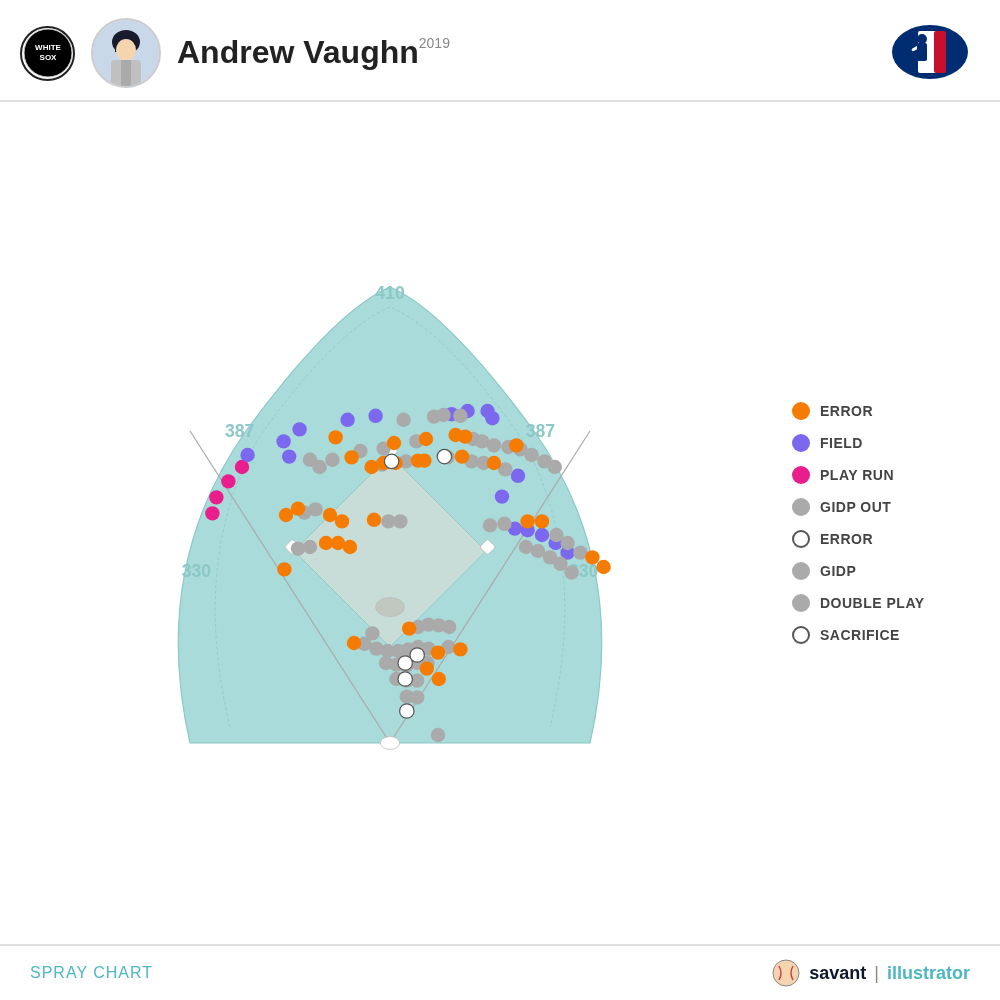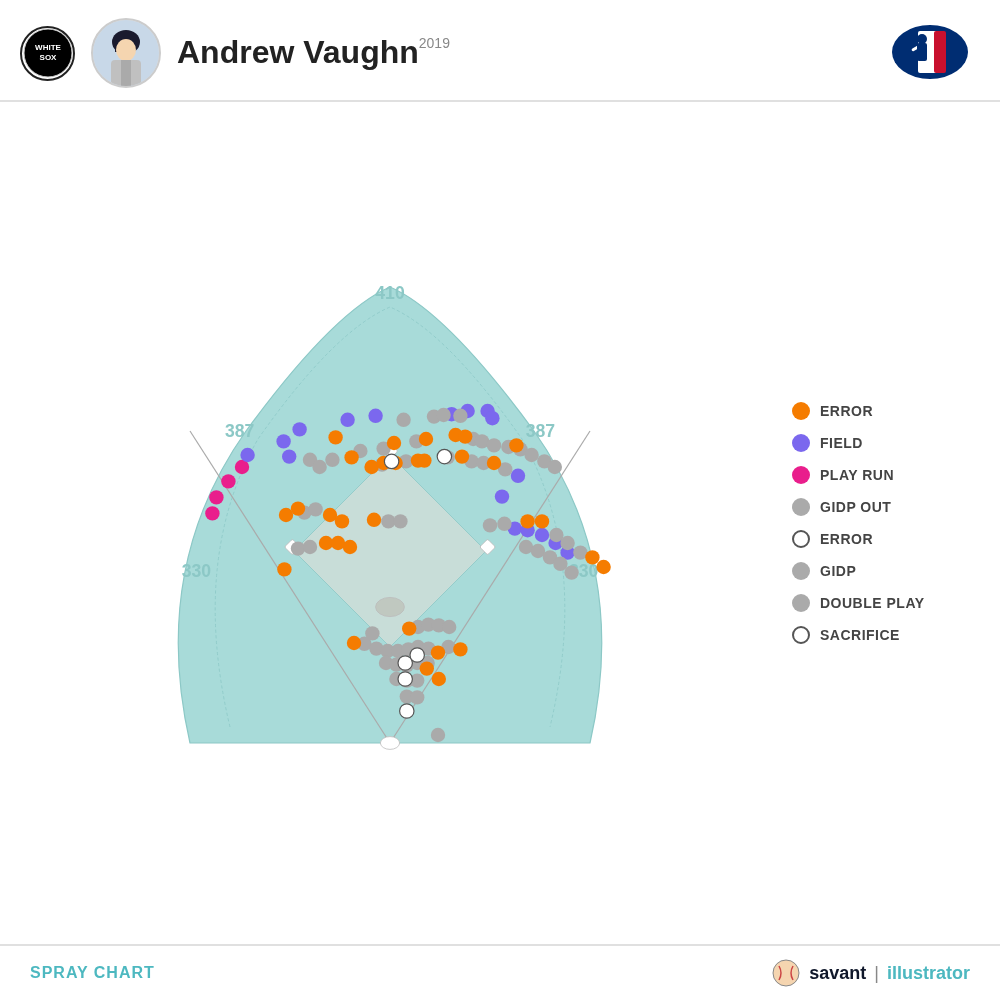--- a/index.html
+++ b/index.html
@@ -103,21 +103,21 @@
     
     .footer {
       display: flex;
       align-items: center;
       justify-content: space-between;
       padding: 12px 30px;
       border-top: 2px solid #e0e0e0;
     }
     .footer-left {
       font-size: 16px;
-      font-weight: bold;
+      font-weight: normal;
       color: #4db8c0;
       letter-spacing: 1px;
     }
     .footer-right {
       display: flex;
       align-items: center;
       gap: 8px;
       font-size: 16px;
       color: #555;
     }

